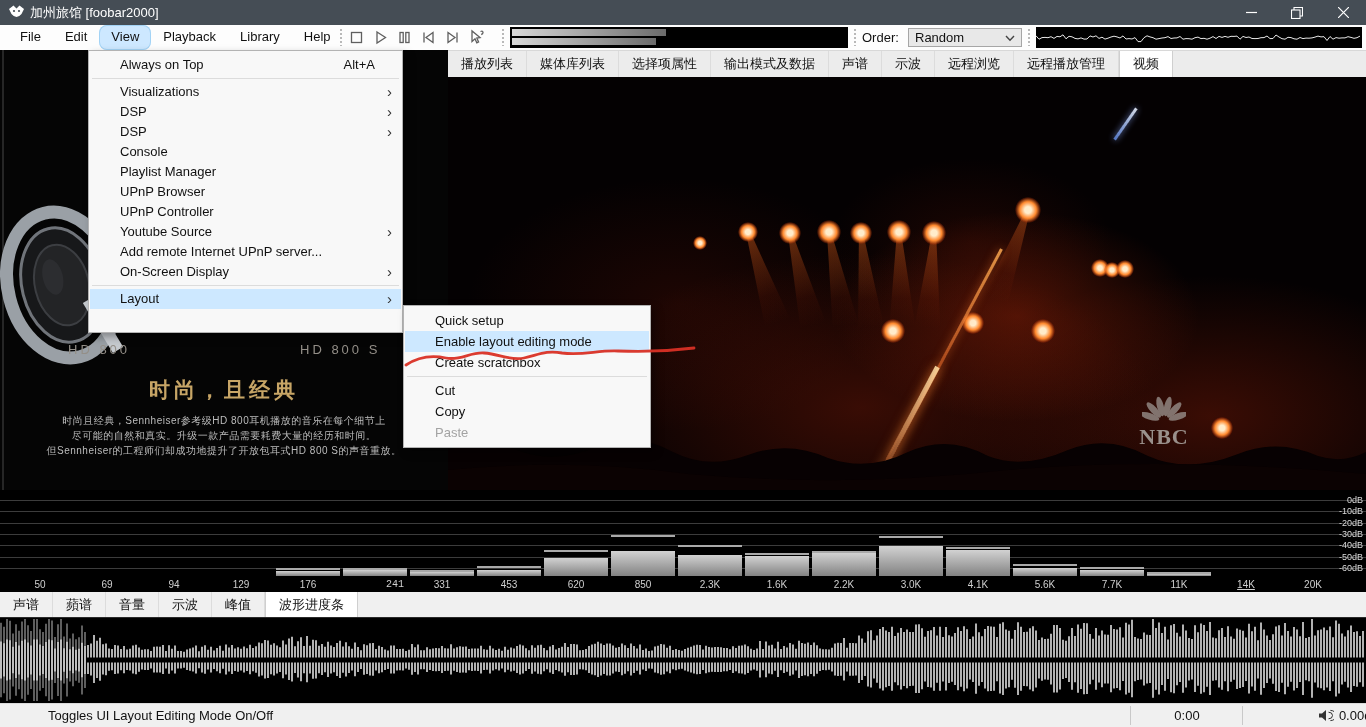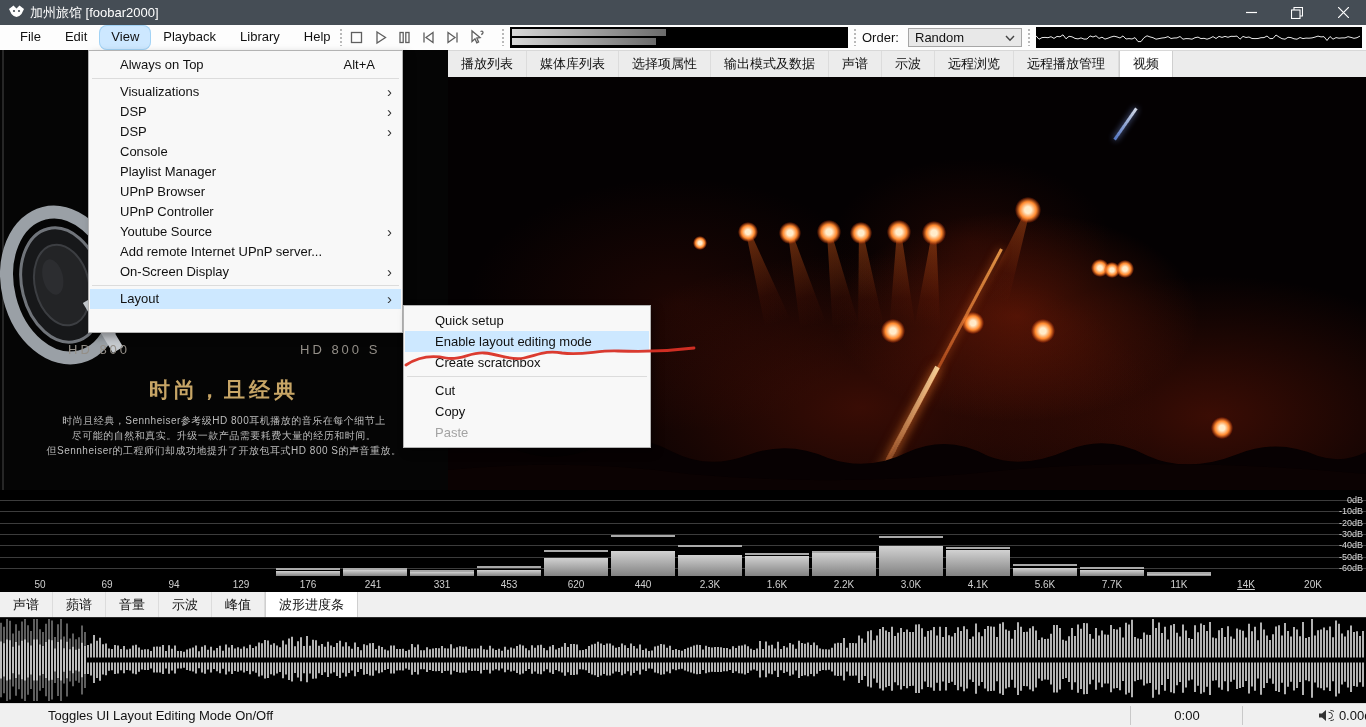--- a/index.html
+++ b/index.html
@@ -252,20 +252,33 @@
         <div class="light" style="height: 24px; width: 24px; left: 583px; top: 242px;"></div>
         <div class="light" style="height: 22px; width: 22px; left: 763px; top: 340px;"></div>
       </div>
     <div id="spark1"></div>
     <div id="spark2"></div>
     <div id="bluestreak"></div>
     <svg id="crowd" viewBox="0 0 918 90" preserveAspectRatio="none">
       <path d="M0,90 L0,50 Q40,38 75,52 Q110,64 150,46 Q185,30 225,52 Q260,70 300,55 Q340,40 380,58 Q420,72 460,52 Q500,34 540,56 Q575,70 620,50 Q660,34 700,56 Q740,74 790,54 Q830,38 870,56 Q895,64 918,52 L918,90 Z" fill="#070102"></path>
       <path d="M0,90 L0,70 Q120,58 240,74 Q400,88 560,70 Q720,56 918,74 L918,90 Z" fill="#0b0202"></path>
     </svg>
+    <div id="nbc">
+      <svg width="44" height="28" viewBox="0 0 44 28">
+        <g fill="#a8a5a0" opacity="0.85" transform="translate(22,26)">
+          <ellipse cx="0" cy="-15" rx="3.4" ry="10" transform="rotate(-72)"></ellipse>
+          <ellipse cx="0" cy="-15" rx="3.4" ry="10" transform="rotate(-43)"></ellipse>
+          <ellipse cx="0" cy="-15" rx="3.4" ry="10" transform="rotate(-14)"></ellipse>
+          <ellipse cx="0" cy="-15" rx="3.4" ry="10" transform="rotate(14)"></ellipse>
+          <ellipse cx="0" cy="-15" rx="3.4" ry="10" transform="rotate(43)"></ellipse>
+          <ellipse cx="0" cy="-15" rx="3.4" ry="10" transform="rotate(72)"></ellipse>
+        </g>
+      </svg>
+      <div class="nbc-text">NBC</div>
+    </div>
   </div>
 
   <div id="spectrum">
       <div class="gridline" style="top: 10px;"></div>
       <div class="dblabel" style="top: 6px;">0dB</div>
       <div class="gridline" style="top: 21.3px;"></div>
       <div class="dblabel" style="top: 17.3333px;">-10dB</div>
       <div class="gridline" style="top: 32.7px;"></div>
       <div class="dblabel" style="top: 28.6667px;">-20dB</div>
       <div class="gridline" style="top: 44px;"></div>
@@ -406,25 +419,25 @@
     </div>
 
   <svg id="annotation">
     <path d="M406,365 C418,357 432,355 446,358 C460,361 470,352 484,353 C500,354 510,361 524,358 C538,355 546,350 562,353 C582,356 598,350 618,351 C640,352 662,352 694,348" stroke="#d93025" stroke-width="2.8" fill="none" stroke-linecap="round" opacity="0.95"></path>
   </svg>
 <div class="freq-label" style="left: 7px;">50</div>
     <div class="freq-label" style="left: 74px;">69</div>
     <div class="freq-label" style="left: 141px;">94</div>
     <div class="freq-label" style="left: 208px;">129</div>
     <div class="freq-label" style="left: 275px;">176</div>
-    <div class="freq-label" style="left: 340px;">241</div>
+    <div class="freq-label" style="left: 362px; font-family: Liberation Mono, monospace;">241</div>
     <div class="freq-label" style="left: 409px;">331</div>
     <div class="freq-label" style="left: 476px;">453</div>
     <div class="freq-label" style="left: 543px;">620</div>
-    <div class="freq-label" style="left: 610px;">440</div>
+    <div class="freq-label" style="left: 610px;">850</div>
     <div class="freq-label" style="left: 677px;">2.3K</div>
     <div class="freq-label" style="left: 744px;">1.6K</div>
     <div class="freq-label" style="left: 811px;">2.2K</div>
     <div class="freq-label" style="left: 878px;">3.0K</div>
     <div class="freq-label" style="left: 945px;">4.1K</div>
     <div class="freq-label" style="left: 1012px; text-align: center;">5.6K</div>
     <div class="freq-label" style="left: 1079px;">7.7K</div>
     <div class="freq-label" style="left: 1146px;">11K</div>
     <div class="freq-label" style="left: 1213px; text-decoration: underline;">14K</div>
     <div class="freq-label" style="left: 1280px;">20K</div>

